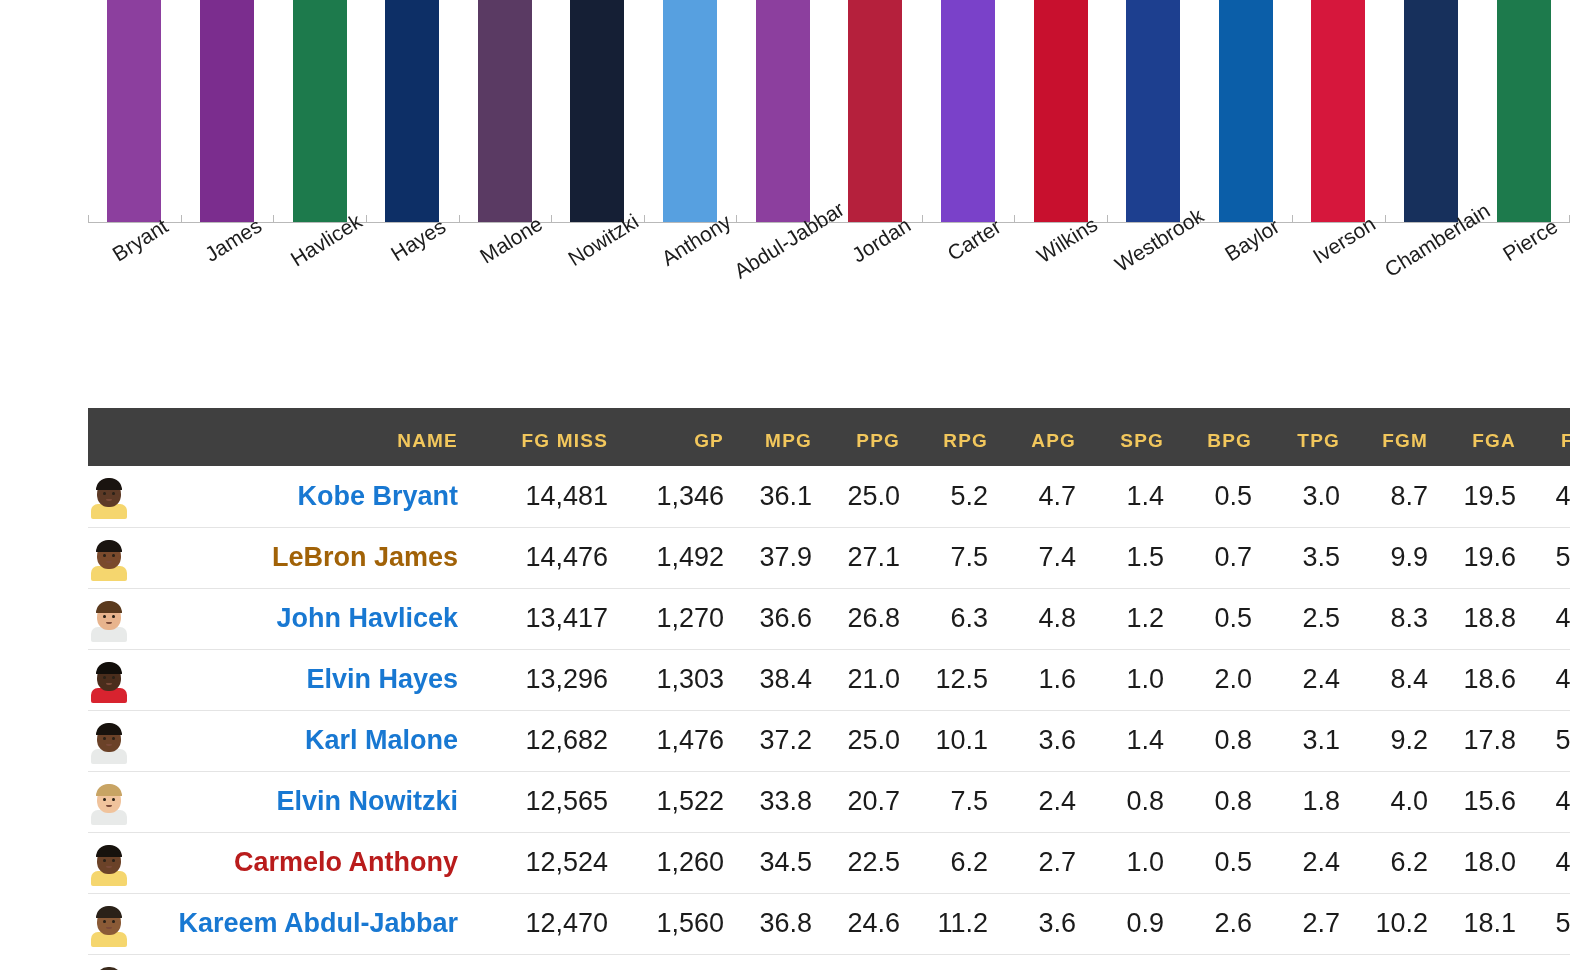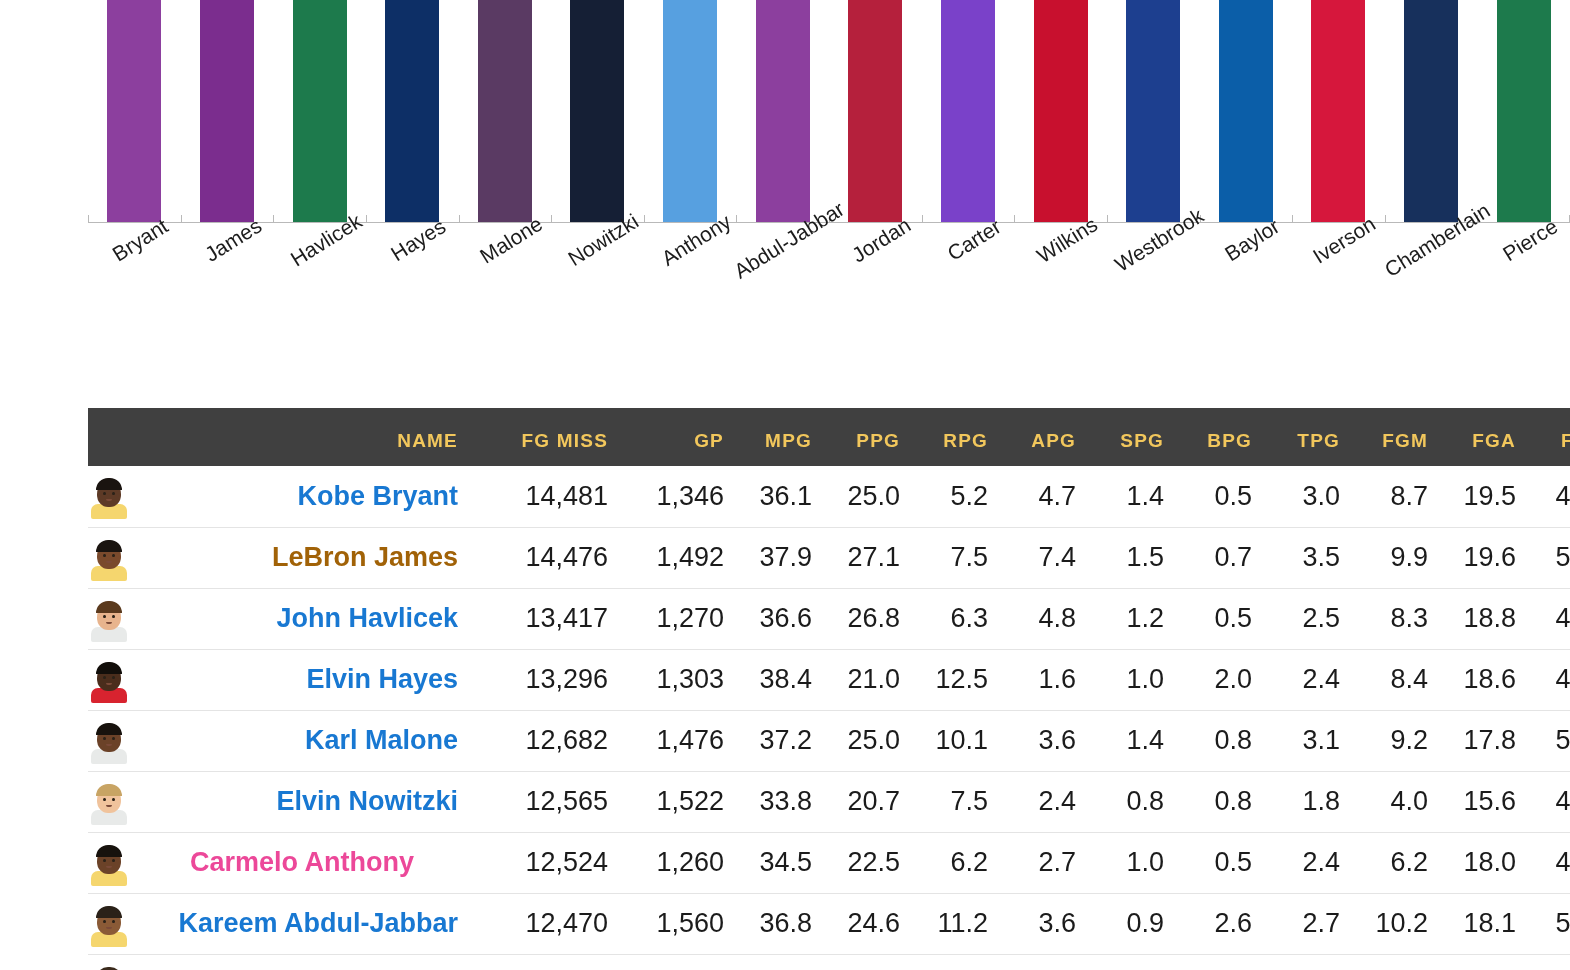--- a/index.html
+++ b/index.html
@@ -528,21 +528,21 @@
             <td class="avatar-cell">
               <div class="avatar">
                 <div class="av-jersey" style="background:#f5d66e"></div>
                 <div class="av-head" style="background:#6b4228"></div>
                 <div class="av-hair" style="background:#17120d"></div>
                 <div class="av-eye l"></div>
                 <div class="av-eye r"></div>
                 <div class="av-mouth"></div>
               </div>
             </td>
-            <td class="name-cell" style="color: #ec4899; text-align: center;">Carmelo Anthony</td>
+            <td class="name-cell" style="color: #b91c1c;">Carmelo Anthony</td>
             <td>12,524</td>
             <td>1,260</td>
             <td>34.5</td>
             <td>22.5</td>
             <td>6.2</td>
             <td>2.7</td>
             <td>1.0</td>
             <td>0.5</td>
             <td>2.4</td>
             <td>6.2</td>

